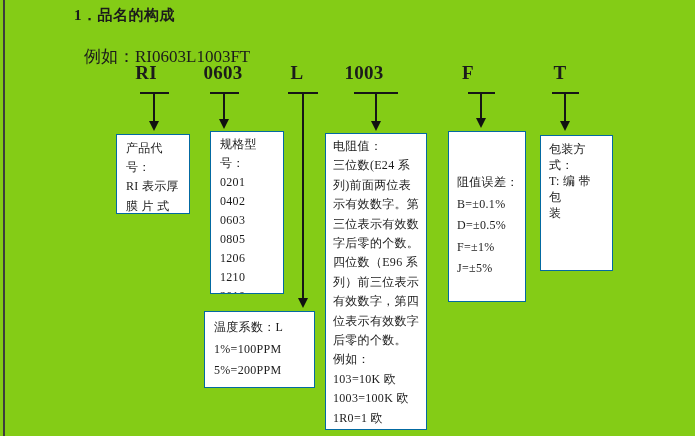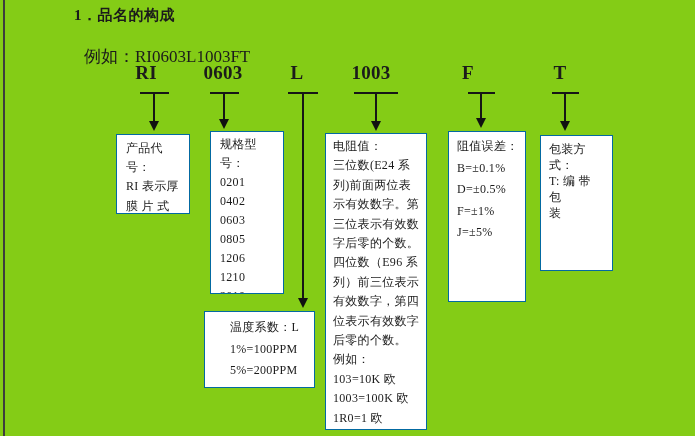--- a/index.html
+++ b/index.html
@@ -58,38 +58,38 @@
     overflow: hidden;
   }
   .dbox-text {
     white-space: pre-line;
     font-size: 12px;
     letter-spacing: 0.3px;
   }
   
   .b1 .dbox-text { padding: 4px 8px 0 9px; line-height: 19.2px; }
   .b2 .dbox-text { padding: 3px 6px 0 9px; line-height: 19.0px; }
-  .b3 .dbox-text { padding: 5px 8px 0 25px; line-height: 21.5px; }
+  .b3 .dbox-text { padding: 5px 8px 0 9px; line-height: 21.5px; }
   .b4 .dbox-text { padding: 3px 5px 0 7px; line-height: 19.4px; }
-  .b5 .dbox-text { padding: 4px 6px 0 8px; line-height: 21.5px; }
+  .b5 .dbox-text { padding: 4px 6px 0 8px; line-height: 21.5px; margin-top: 36px; }
   .b6 .dbox-text { padding: 5px 6px 0 8px; line-height: 16px; }
 </style>
 </head>
 <body>
 
 <div class="page">
   <div class="page-left-border"></div>
 
   <div class="section-title">1．品名的构成</div>
   <div class="example-line">例如：RI0603L1003FT</div>
 
   <div class="code-label" style="left:116px">RI</div>
   <div class="code-label" style="left:193px">0603</div>
   <div class="code-label" style="left:267px">L</div>
-  <div class="code-label" style="left:341px">1003</div>
+  <div class="code-label" style="left:334px">1003</div>
   <div class="code-label" style="left:438px">F</div>
   <div class="code-label" style="left:530px">T</div>
 
   <div class="abar" style="left:140px; top:92px; width:29px"></div>
   <div class="aline" style="left:153px; top:92px; height:29px"></div>
   <div class="ahead" style="left:149px; top:121px"></div>
 
   <div class="abar" style="left:210px; top:92px; width:29px"></div>
   <div class="aline" style="left:223px; top:92px; height:27px"></div>
   <div class="ahead" style="left:219px; top:119px"></div>

